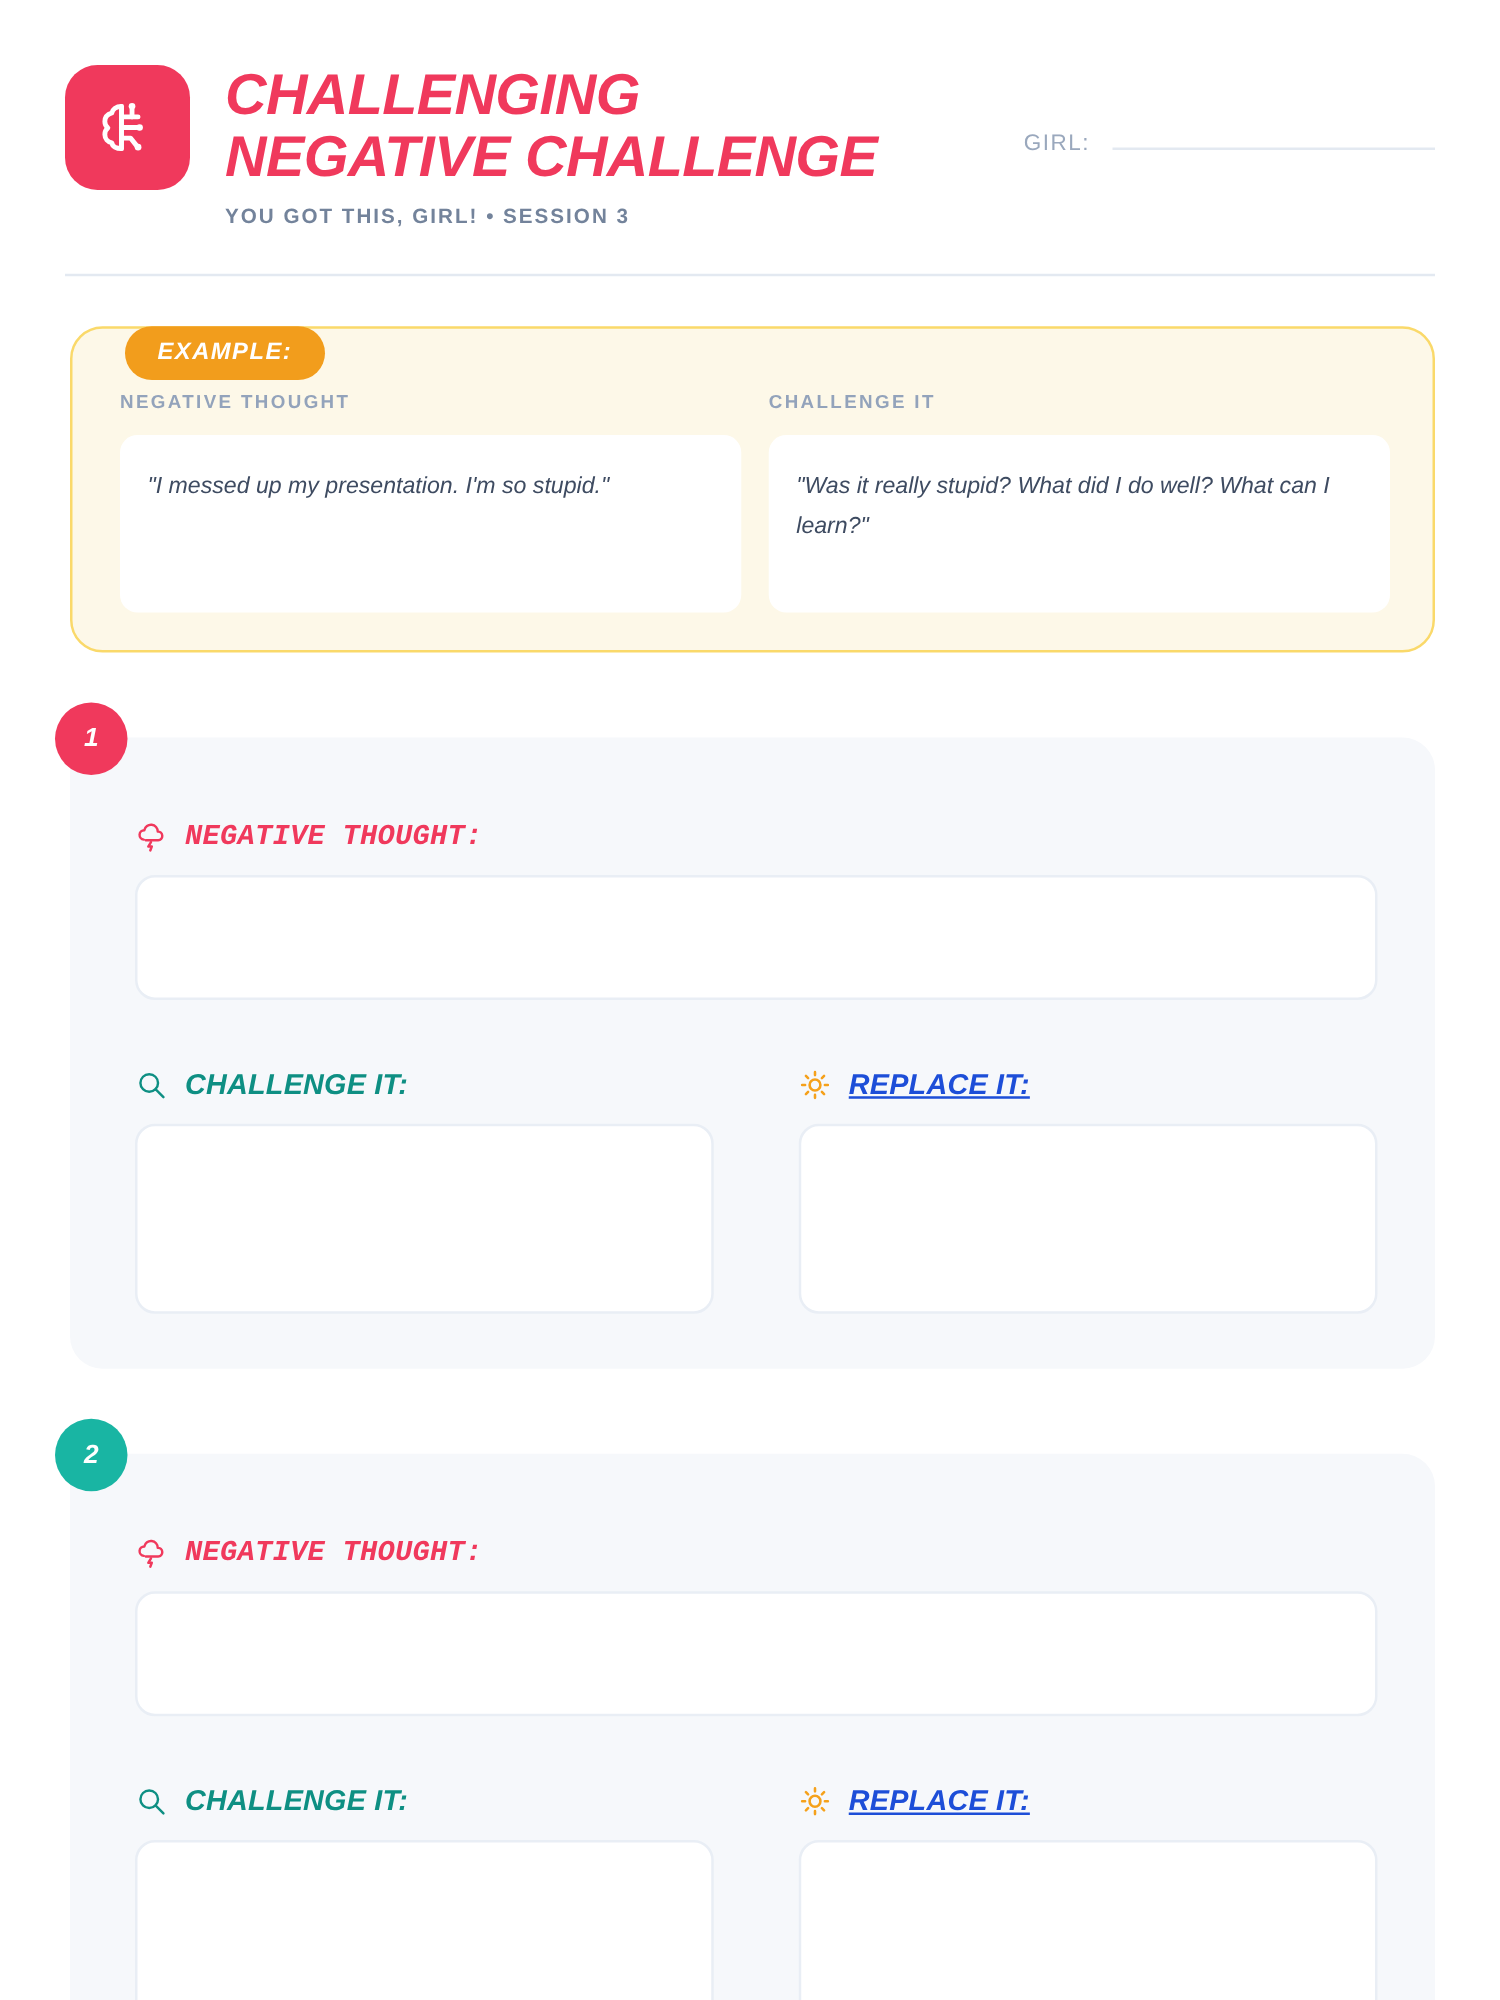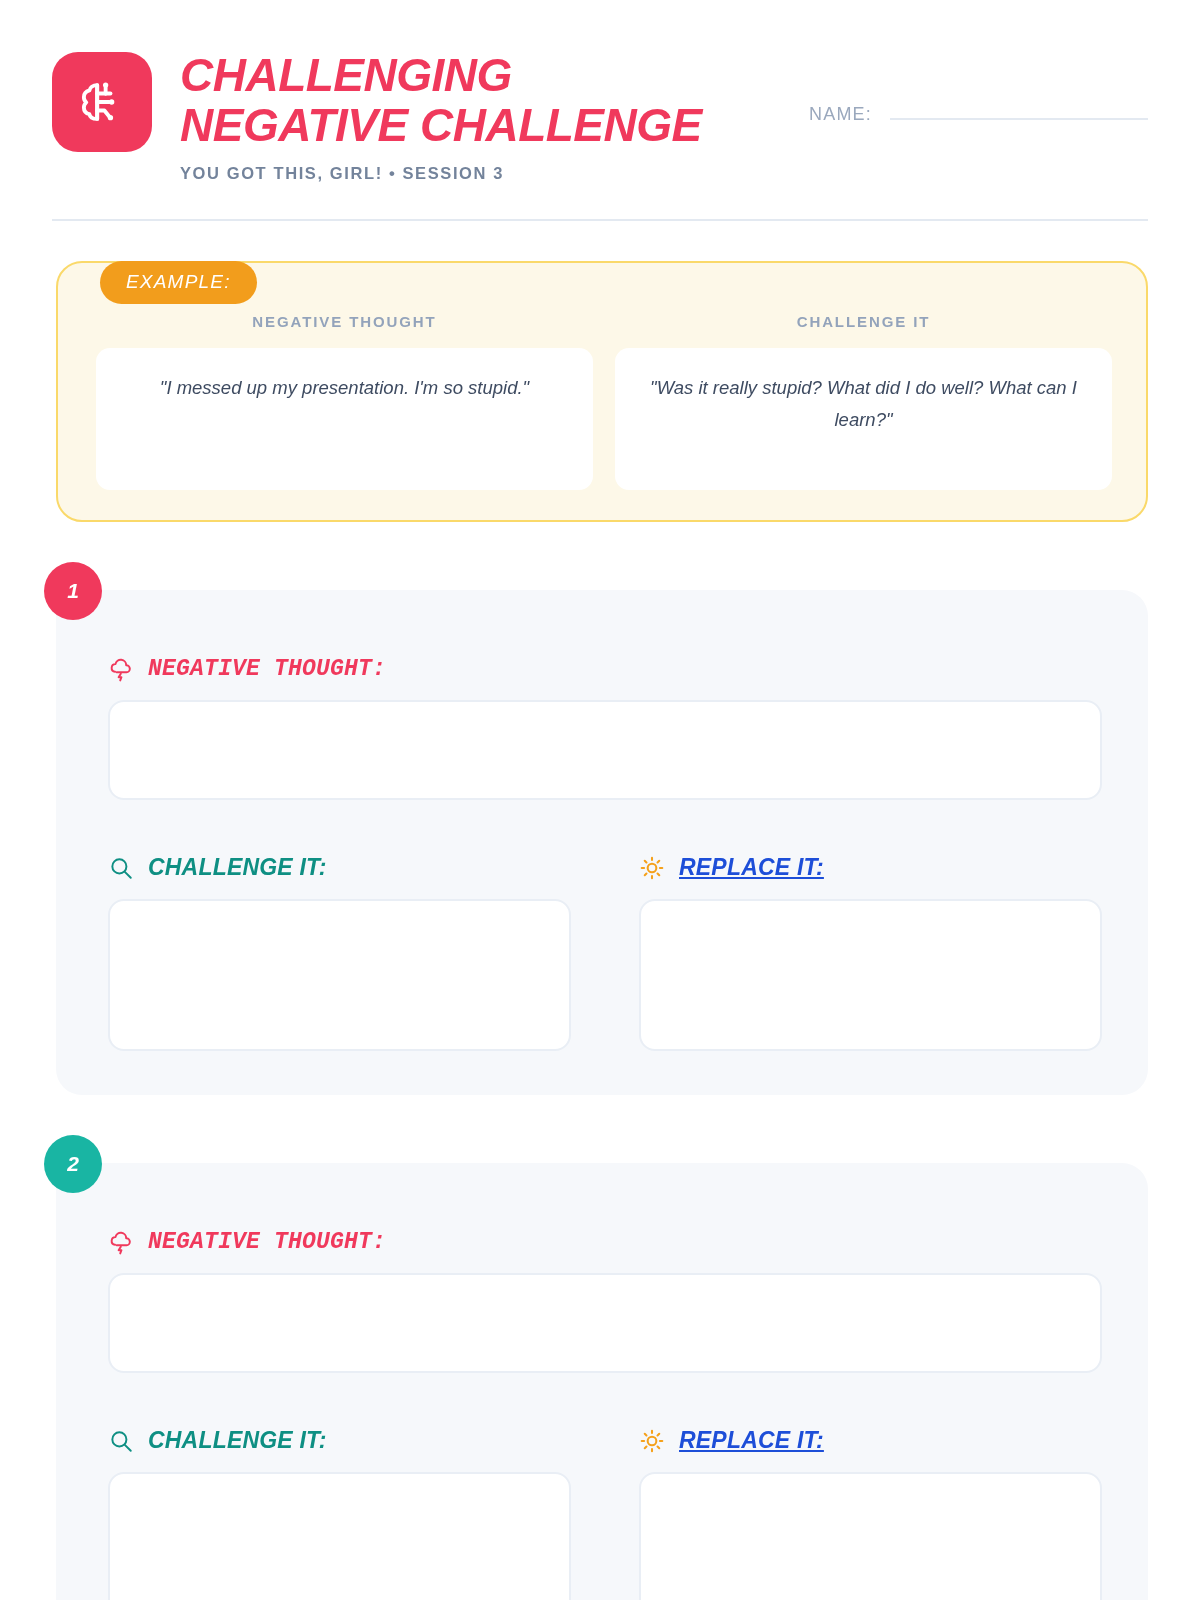--- a/index.html
+++ b/index.html
@@ -94,40 +94,39 @@
     margin: 40px 52px 0 56px;
   }
 
   .example-badge {
     position: absolute;
     top: 0;
     left: 44px;
     background: #f29d1c;
     color: #ffffff;
     font-size: 19px;
-    font-weight: normal;
+    font-weight: bold;
     font-style: italic;
     letter-spacing: 1.2px;
     padding: 10px 26px 11px 26px;
     border-radius: 22px;
     z-index: 3;
   }
 
   .example-box {
     margin-top: 22px;
     border: 2.5px solid #fad96a;
     background: #fdf8e8;
     border-radius: 26px;
     padding: 50px 34px 30px 38px;
   }
 
   .example-cols {
     display: flex;
     gap: 22px;
-    text-align: center;
   }
   .example-col { flex: 1; min-width: 0; }
 
   .example-col-head {
     font-size: 15px;
     font-weight: bold;
     letter-spacing: 1.9px;
     color: #93a3bb;
     margin-bottom: 18px;
   }
@@ -230,21 +229,21 @@
 
     <div class="title-block">
       <div class="worksheet-title">
         <div>CHALLENGING</div>
         <div>NEGATIVE CHALLENGE</div>
       </div>
       <div class="worksheet-subtitle">YOU GOT THIS, GIRL! • SESSION 3</div>
     </div>
 
     <div class="name-area">
-      <span class="name-label">NAME:</span>
+      <span class="name-label">GIRL:</span>
       <span class="name-line"></span>
     </div>
   </div>
 
   <div class="header-divider"></div>
 
   <div class="example-wrap">
     <div class="example-badge">EXAMPLE:</div>
 
     <div class="example-box">

